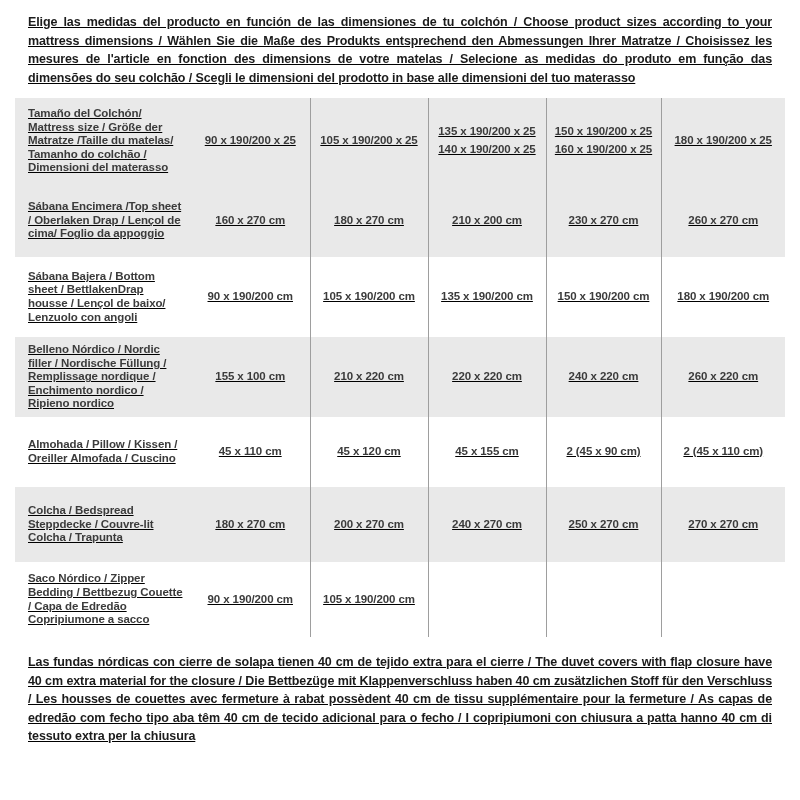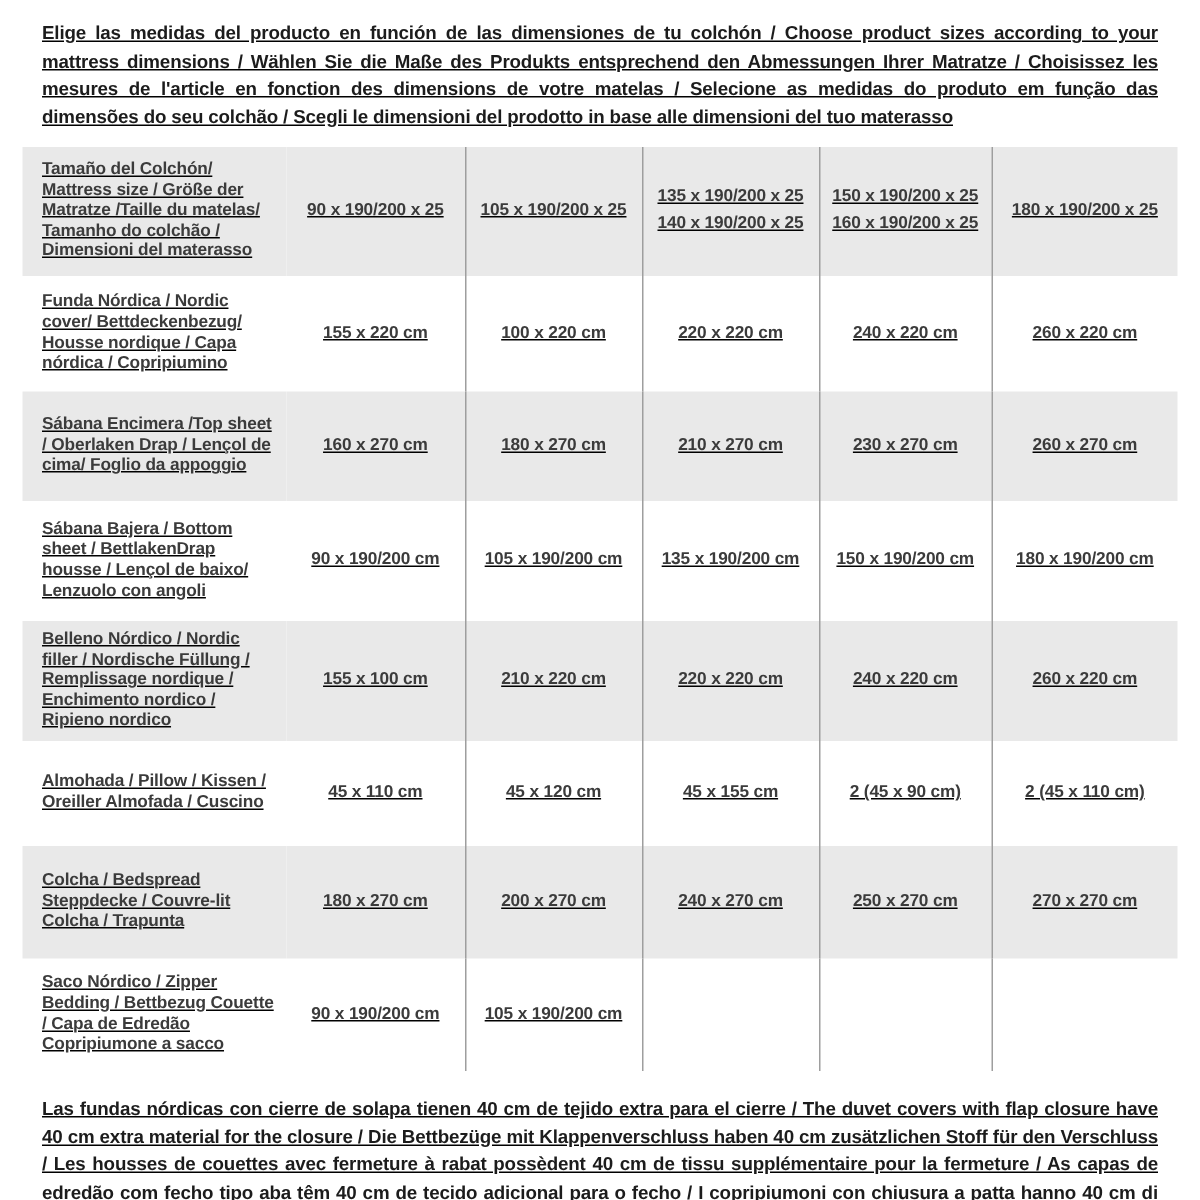--- a/index.html
+++ b/index.html
@@ -89,33 +89,25 @@
       <tr class="r1 shaded">
         <td class="label">Tamaño del Colchón/ Mattress size / Größe der Matratze /Taille du matelas/ Tamanho do colchão / Dimensioni del materasso</td>
         <td class="val">90 x 190/200 x 25</td>
         <td class="val">105 x 190/200 x 25</td>
         <td class="val">135 x 190/200 x 25
 140 x 190/200 x 25</td>
         <td class="val">150 x 190/200 x 25
 160 x 190/200 x 25</td>
         <td class="val">180 x 190/200 x 25</td>
       </tr>
-      <tr class="r2">
-        <td class="label">Funda Nórdica / Nordic cover/ Bettdeckenbezug/ Housse nordique / Capa nórdica / Copripiumino</td>
-        <td class="val">155 x 220 cm</td>
-        <td class="val">100 x 220 cm</td>
-        <td class="val">220 x 220 cm</td>
-        <td class="val">240 x 220 cm</td>
-        <td class="val">260 x 220 cm</td>
-      </tr>
       <tr class="r3 shaded">
         <td class="label">Sábana Encimera /Top sheet / Oberlaken Drap / Lençol de cima/ Foglio da appoggio</td>
         <td class="val">160 x 270 cm</td>
         <td class="val">180 x 270 cm</td>
-        <td class="val">210 x 270 cm</td>
+        <td class="val">210 x 200 cm</td>
         <td class="val">230 x 270 cm</td>
         <td class="val">260 x 270 cm</td>
       </tr>
       <tr class="r4">
         <td class="label">Sábana Bajera / Bottom sheet / BettlakenDrap housse / Lençol de baixo/ Lenzuolo con angoli</td>
         <td class="val">90 x 190/200 cm</td>
         <td class="val">105 x 190/200 cm</td>
         <td class="val">135 x 190/200 cm</td>
         <td class="val">150 x 190/200 cm</td>
         <td class="val">180 x 190/200 cm</td>

